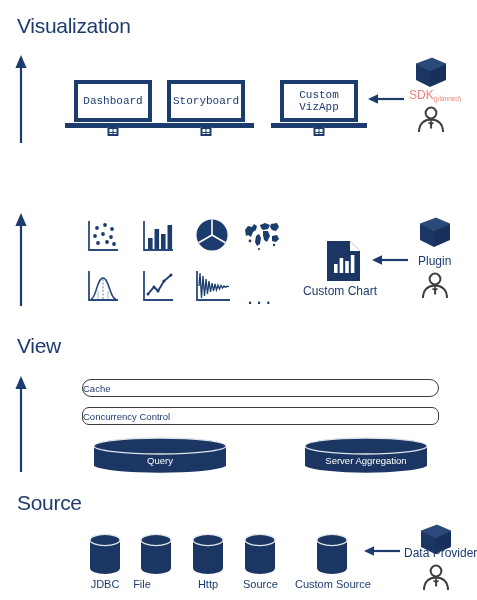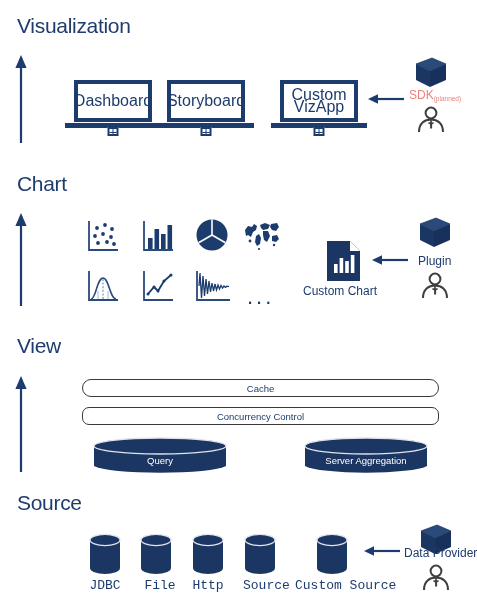--- a/index.html
+++ b/index.html
@@ -46,23 +46,24 @@
     border: 4px solid #1d3c6e;
     background: #ffffff;
     height: 42px;
     display: flex;
     align-items: center;
     justify-content: center;
     text-align: center;
   }
   .laptop-label {
     color: #1d3c6e;
-    font-size: 16px;
+    font-size: 11px;
     line-height: 12px;
     padding: 0 2px;
+    font-family: Liberation Mono, monospace;
   }
   .laptop-base {
     position: relative;
     height: 5px;
     background: #1d3c6e;
     width: 96px;
     margin-left: -9px;
     margin-top: 1px;
   }
   .laptop-pad {
@@ -127,21 +128,21 @@
 
   
   .pill {
     position: absolute;
     border: 1.6px solid #3a3a3a;
     border-radius: 9px;
     background: #ffffff;
     height: 18px;
     display: flex;
     align-items: center;
-    justify-content: center;
+    justify-content: flex-start;
   }
   .pill-label {
     color: #1d3c6e;
     font-size: 9.5px;
   }
 
   
   .flat-cyl { position: absolute; }
   .flat-cyl-label {
     position: absolute;
@@ -152,23 +153,22 @@
     font-size: 9.5px;
     pointer-events: none;
   }
 
   
   .db { position: absolute; }
   .db-label {
     position: absolute;
     text-align: center;
     color: #1d3c6e;
-    font-size: 13px;
+    font-size: 11px;
     white-space: nowrap;
-    font-family: Liberation Mono, monospace;
   }
 </style>
 </head>
 <body>
 
 <div id="diagram">
 
   <svg width="0" height="0" style="position:absolute" aria-hidden="true">
     <defs>
       <g id="g-cube">
@@ -236,21 +236,20 @@
   </div>
 
   <svg class="h-arrow" style="left:368px; top:93px; width:40px; height:12px;" viewBox="0 0 40 12">
     <use href="#g-left-arrow"></use>
   </svg>
 
   <svg class="person" style="left:415px; top:105px; width:32px; height:30px;" viewBox="0 0 32 30">
     <use href="#g-person"></use>
   </svg>
 
-  <div class="layer-title" style="left:17px; top:172px;">Chart</div>
 
   <svg class="up-arrow" style="top:213px; height:95px;" viewBox="0 0 14 95">
     <line x1="7" y1="93" x2="7" y2="12" stroke="#1d3c6e" stroke-width="2.2"></line>
     <polygon points="7,0 12.6,13 1.4,13" fill="#1d3c6e"></polygon>
   </svg>
 
   <svg class="chart-icon" style="left:86px; top:219px; width:34px; height:34px;" viewBox="0 0 34 34">
     <path d="M3,2 L3,31 L32,31" fill="none" stroke="#2a4a7c" stroke-width="1.8"></path>
     <circle cx="11" cy="9" r="1.9" fill="#1d3c6e"></circle>
     <circle cx="19" cy="6" r="1.9" fill="#1d3c6e"></circle>
@@ -378,21 +377,21 @@
   <svg class="db" style="left:88px; top:533px; width:34px; height:42px;" viewBox="0 0 34 42">
     <path d="M2,7 L2,35 A15,6 0 0 0 32,35 L32,7 Z" fill="#1c3664"></path>
     <ellipse cx="17" cy="7" rx="15" ry="5.6" fill="#1c3664" stroke="#e2e6ec" stroke-width="1.3"></ellipse>
   </svg>
   <div class="db-label" style="left:88px; top:578px; width:34px;">JDBC</div>
 
   <svg class="db" style="left:139px; top:533px; width:34px; height:42px;" viewBox="0 0 34 42">
     <path d="M2,7 L2,35 A15,6 0 0 0 32,35 L32,7 Z" fill="#1c3664"></path>
     <ellipse cx="17" cy="7" rx="15" ry="5.6" fill="#1c3664" stroke="#e2e6ec" stroke-width="1.3"></ellipse>
   </svg>
-  <div class="db-label" style="left:143px; top:578px; width:34px;">File</div>
+  <div class="db-label" style="left:125px; top:578px; width:34px;">File</div>
 
   <svg class="db" style="left:191px; top:533px; width:34px; height:42px;" viewBox="0 0 34 42">
     <path d="M2,7 L2,35 A15,6 0 0 0 32,35 L32,7 Z" fill="#1c3664"></path>
     <ellipse cx="17" cy="7" rx="15" ry="5.6" fill="#1c3664" stroke="#e2e6ec" stroke-width="1.3"></ellipse>
   </svg>
   <div class="db-label" style="left:191px; top:578px; width:34px;">Http</div>
 
   <svg class="db" style="left:243px; top:533px; width:34px; height:42px;" viewBox="0 0 34 42">
     <path d="M2,7 L2,35 A15,6 0 0 0 32,35 L32,7 Z" fill="#1c3664"></path>
     <ellipse cx="17" cy="7" rx="15" ry="5.6" fill="#1c3664" stroke="#e2e6ec" stroke-width="1.3"></ellipse>

